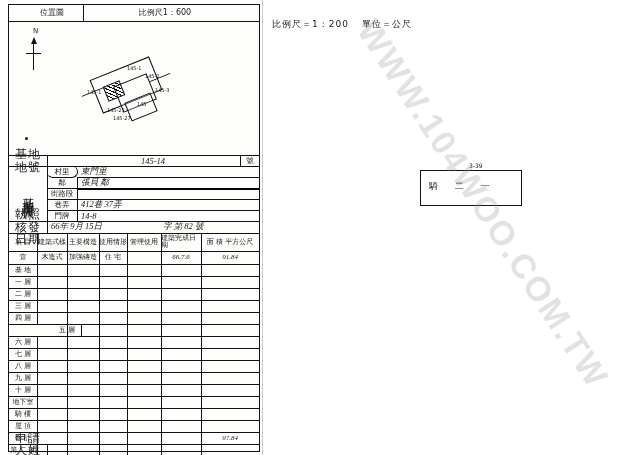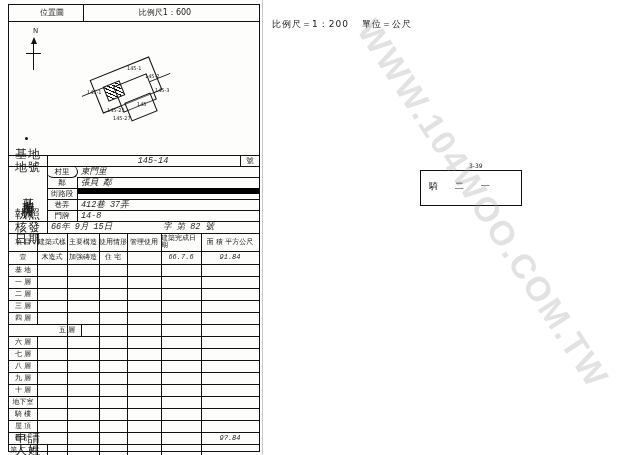--- a/index.html
+++ b/index.html
@@ -44,21 +44,21 @@
 
   
   #info{position:absolute;left:0;top:150px;right:0;bottom:0;}
   .row{position:absolute;left:0;right:0;border-bottom:1px solid #111;}
   .lab{position:absolute;left:0;top:0;bottom:0;width:38px;border-right:1px solid #111;
        font-size:12px;line-height:1.05;text-align:center;display:flex;align-items:center;justify-content:center;letter-spacing:1px;}
   .val{position:absolute;left:38px;right:0;top:0;bottom:0;font-size:8px;display:flex;align-items:center;padding-left:4px;}
   .val.center{justify-content:center;padding-left:0;}
   .sub{position:absolute;top:0;bottom:0;border-right:1px solid #111;font-size:7.5px;
        display:flex;align-items:center;justify-content:center;text-align:center;line-height:1.05;}
-  .handw{font-family:Liberation Mono, monospace;font-style:italic;font-size:8.5px;}
+  .handw{font-family:Liberation Serif, serif;font-style:italic;font-size:8.5px;}
 
   
   #grid{position:absolute;left:0;right:0;}
   .gr{position:absolute;left:0;right:0;height:12px;border-bottom:1px solid #111;}
   .gcell{position:absolute;top:0;height:12px;border-right:1px solid #111;font-size:7px;
          display:flex;align-items:center;justify-content:center;line-height:1;}
   .gcell.last{border-right:none;}
 
   
   #foot{position:absolute;left:0;right:0;bottom:0;height:10px;border-top:1px solid #111;
@@ -133,21 +133,21 @@
       <div class="sub" style="right:0;width:18px;border-right:none;border-left:1px solid #111;">號</div>
     </div>
 
     <div class="row" style="top:11px;height:55px;">
       <div class="lab" style="writing-mode:vertical-rl;letter-spacing:2px;">基地所有權人</div>
 
       <div class="sub" style="left:38px;width:30px;top:0;height:11px;border-bottom:1px solid #111;border-radius:6px;">村里</div>
       <div class="val handw" style="left:68px;top:0;height:11px;bottom:auto;border-bottom:1px solid #111;">東門里</div>
 
       <div class="sub" style="left:38px;width:30px;top:11px;height:11px;border-bottom:1px solid #111;">鄰</div>
-      <div class="val handw" style="left:68px;top:11px;height:11px;bottom:auto;border-bottom:6px solid #000000;">張貝 鄰</div>
+      <div class="val handw" style="left:68px;top:11px;height:11px;bottom:auto;border-bottom:2px solid #000000;">張貝 鄰</div>
 
       <div class="sub" style="left:38px;width:30px;top:22px;height:11px;border-bottom:1px solid #111;">街路段</div>
       <div class="val handw" style="left:68px;top:22px;height:11px;bottom:auto;border-bottom:1px solid #111;"></div>
 
       <div class="sub" style="left:38px;width:30px;top:33px;height:11px;border-bottom:1px solid #111;">巷弄</div>
       <div class="val handw" style="left:68px;top:33px;height:11px;bottom:auto;border-bottom:1px solid #111;">412巷 37弄</div>
 
       <div class="sub" style="left:38px;width:30px;top:44px;height:11px;">門牌</div>
       <div class="val handw" style="left:68px;top:44px;height:11px;bottom:auto;">14-8</div>
     </div>

